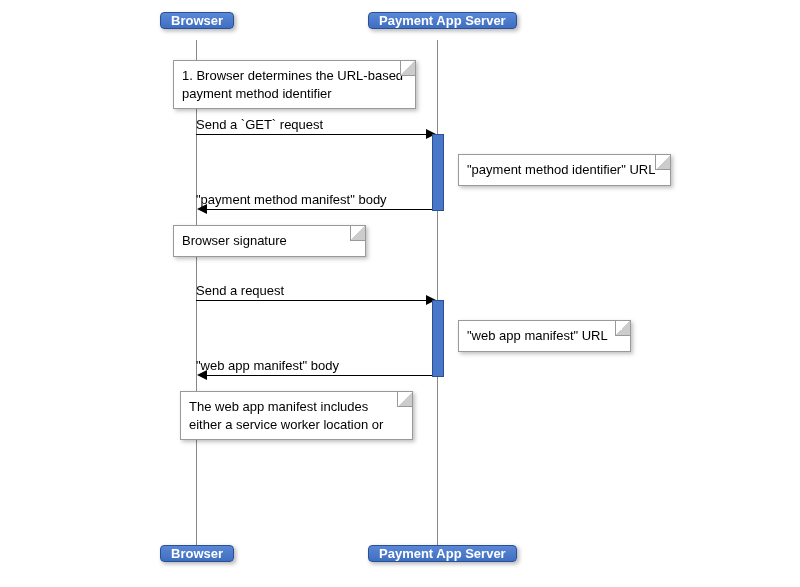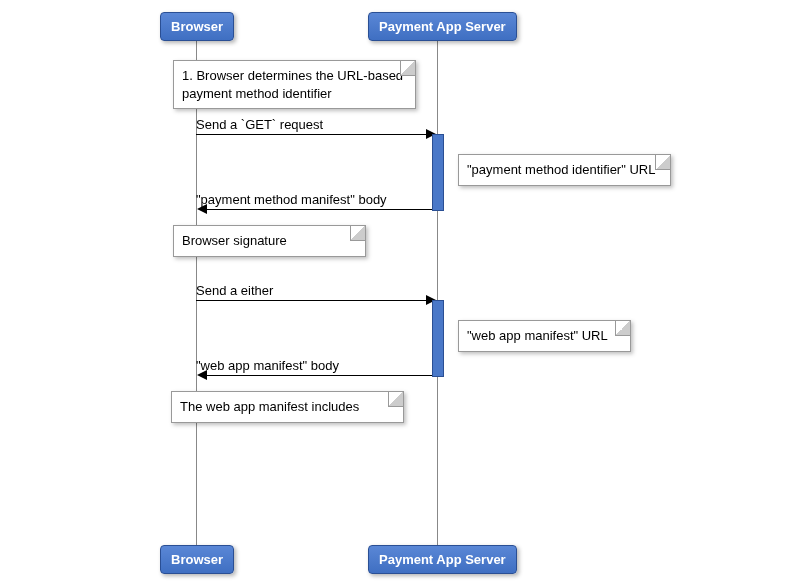--- a/index.html
+++ b/index.html
@@ -24,21 +24,21 @@
     background: #888;
   }
   .head {
     position: absolute;
     background: linear-gradient(to bottom, #5a87d6 0%, #3f6fc2 100%);
     color: #fff;
     font-weight: bold;
     border: 1px solid #2a4f94;
     border-radius: 4px;
     text-align: center;
-    padding: 6px 10px;
+    padding: 0 10px;
     box-shadow: 2px 2px 4px rgba(0,0,0,0.3);
     white-space: nowrap;
   }
   .note {
     position: absolute;
     background: #fff;
     border: 1px solid #999;
     padding: 6px 8px;
     line-height: 1.35;
     box-shadow: 2px 2px 4px rgba(0,0,0,0.25);
@@ -121,38 +121,39 @@
 
   <div class="msg-label" style="left:196px; top:192px; width:241px;">"payment method manifest" body</div>
   <div class="msg-line" style="left:206px; top:209px; width:226px;"></div>
   <div class="arrow-left" style="left:197px; top:204px;"></div>
 
   <div class="note" style="left:173px; top:225px; width:175px;">
     <div class="corner"></div>
     <div>Browser signature</div>
   </div>
 
-  <div class="msg-label" style="left:196px; top:283px; width:241px;">Send a either</div>
+  <div class="msg-label" style="left:196px; top:283px; width:241px;">Send a request</div>
   <div class="msg-line" style="left:196px; top:300px; width:231px;"></div>
   <div class="arrow-right" style="left:426px; top:295px;"></div>
 
   <div class="activation" style="left:432px; top:300px; height:75px;"></div>
 
   <div class="note" style="left:458px; top:320px; width:155px;">
     <div class="corner"></div>
     <div>"web app manifest" URL</div>
   </div>
 
   <div class="msg-label" style="left:196px; top:358px; width:241px;">"web app manifest" body</div>
   <div class="msg-line" style="left:206px; top:375px; width:226px;"></div>
   <div class="arrow-left" style="left:197px; top:370px;"></div>
 
-  <div class="note" style="left:171px; top:391px; width:215px;">
+  <div class="note" style="left:180px; top:391px; width:215px;">
     <div class="corner"></div>
     <div>The web app manifest includes</div>
+    <div>either a service worker location or</div>
   </div>
 
   <div class="head" style="left:160px; top:545px;">
     <span>Browser</span>
   </div>
   <div class="head" style="left:368px; top:545px;">
     <span>Payment App Server</span>
   </div>
 
 </div>

